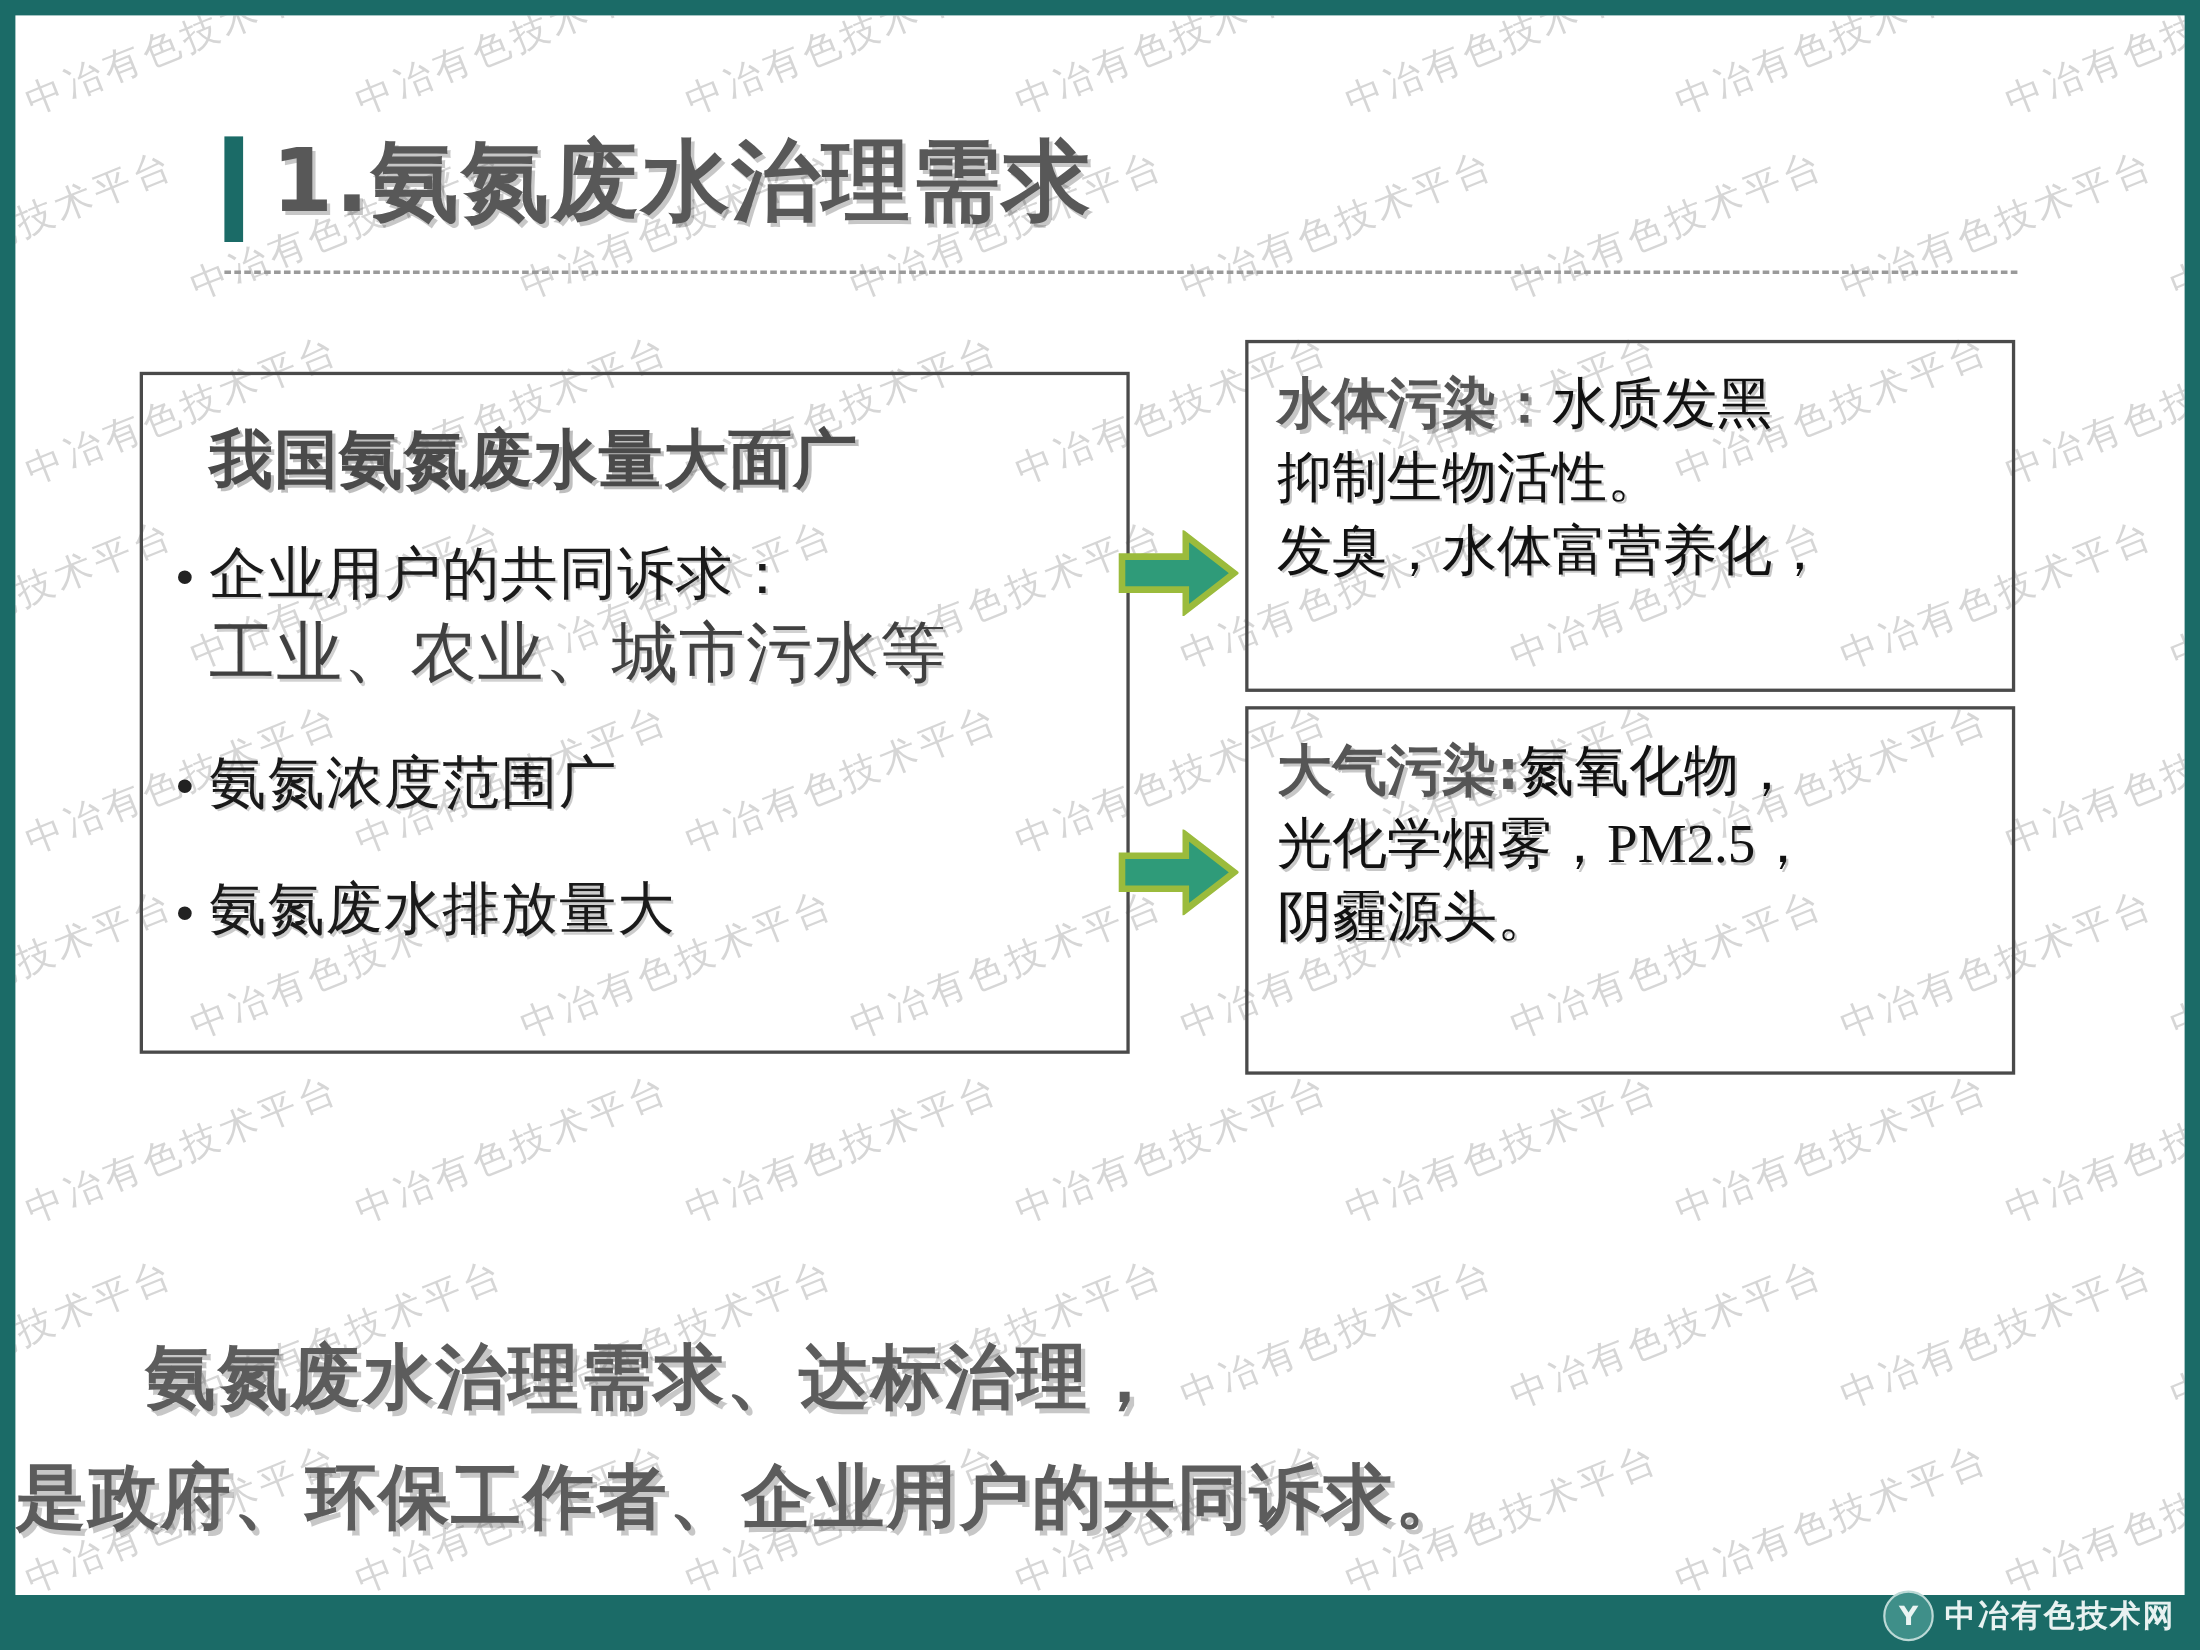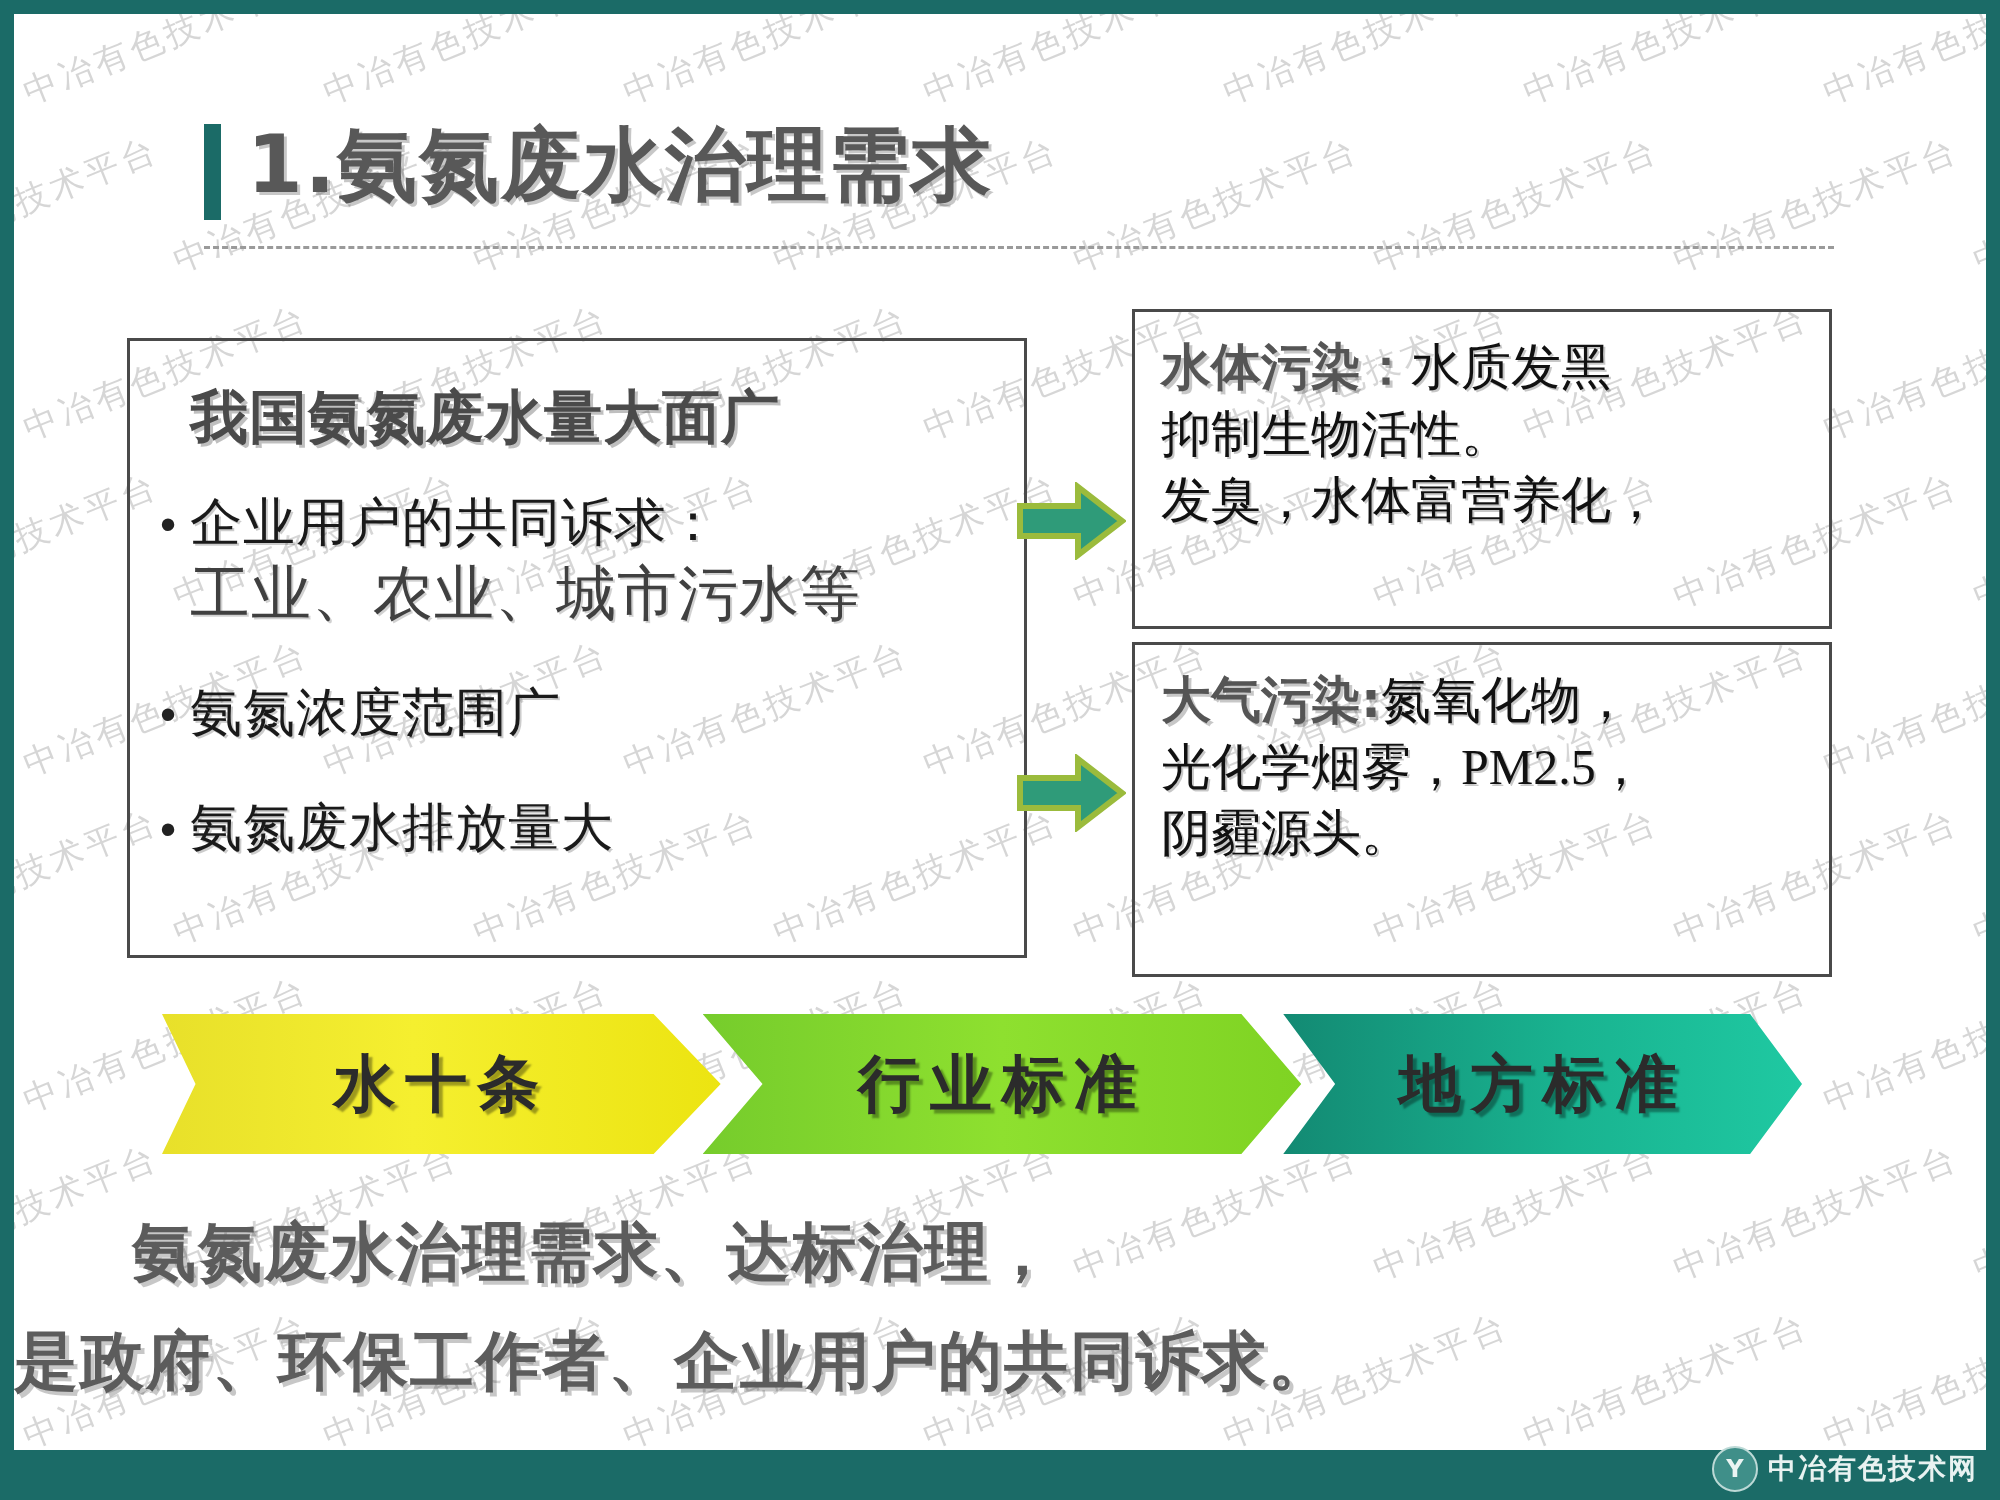--- a/index.html
+++ b/index.html
@@ -343,31 +343,20 @@
     <div class="rb-line">抑制生物活性。</div>
     <div class="rb-line">发臭，水体富营养化，</div>
   </div>
 
   <div class="right-box" id="right-bottom">
     <div class="rb-line"><span class="rb-label">大气污染:</span><span>氮氧化物，</span></div>
     <div class="rb-line">光化学烟雾，PM2.5，</div>
     <div class="rb-line">阴霾源头。</div>
   </div>
 
-  <div id="chevrons">
-    <div class="chev" id="chev1">
-      <span class="chev-label">水十条</span>
-    </div>
-    <div class="chev" id="chev2">
-      <span class="chev-label">行业标准</span>
-    </div>
-    <div class="chev" id="chev3">
-      <span class="chev-label">地方标准</span>
-    </div>
-  </div>
 
   <div id="conclusion">
     <div id="conc-l1">氨氮废水治理需求、达标治理，</div>
     <div id="conc-l2">是政府、环保工作者、企业用户的共同诉求。</div>
   </div>
 
 </div>
 
 <div id="footer-logo">
   <div id="logo-globe">Y</div>

